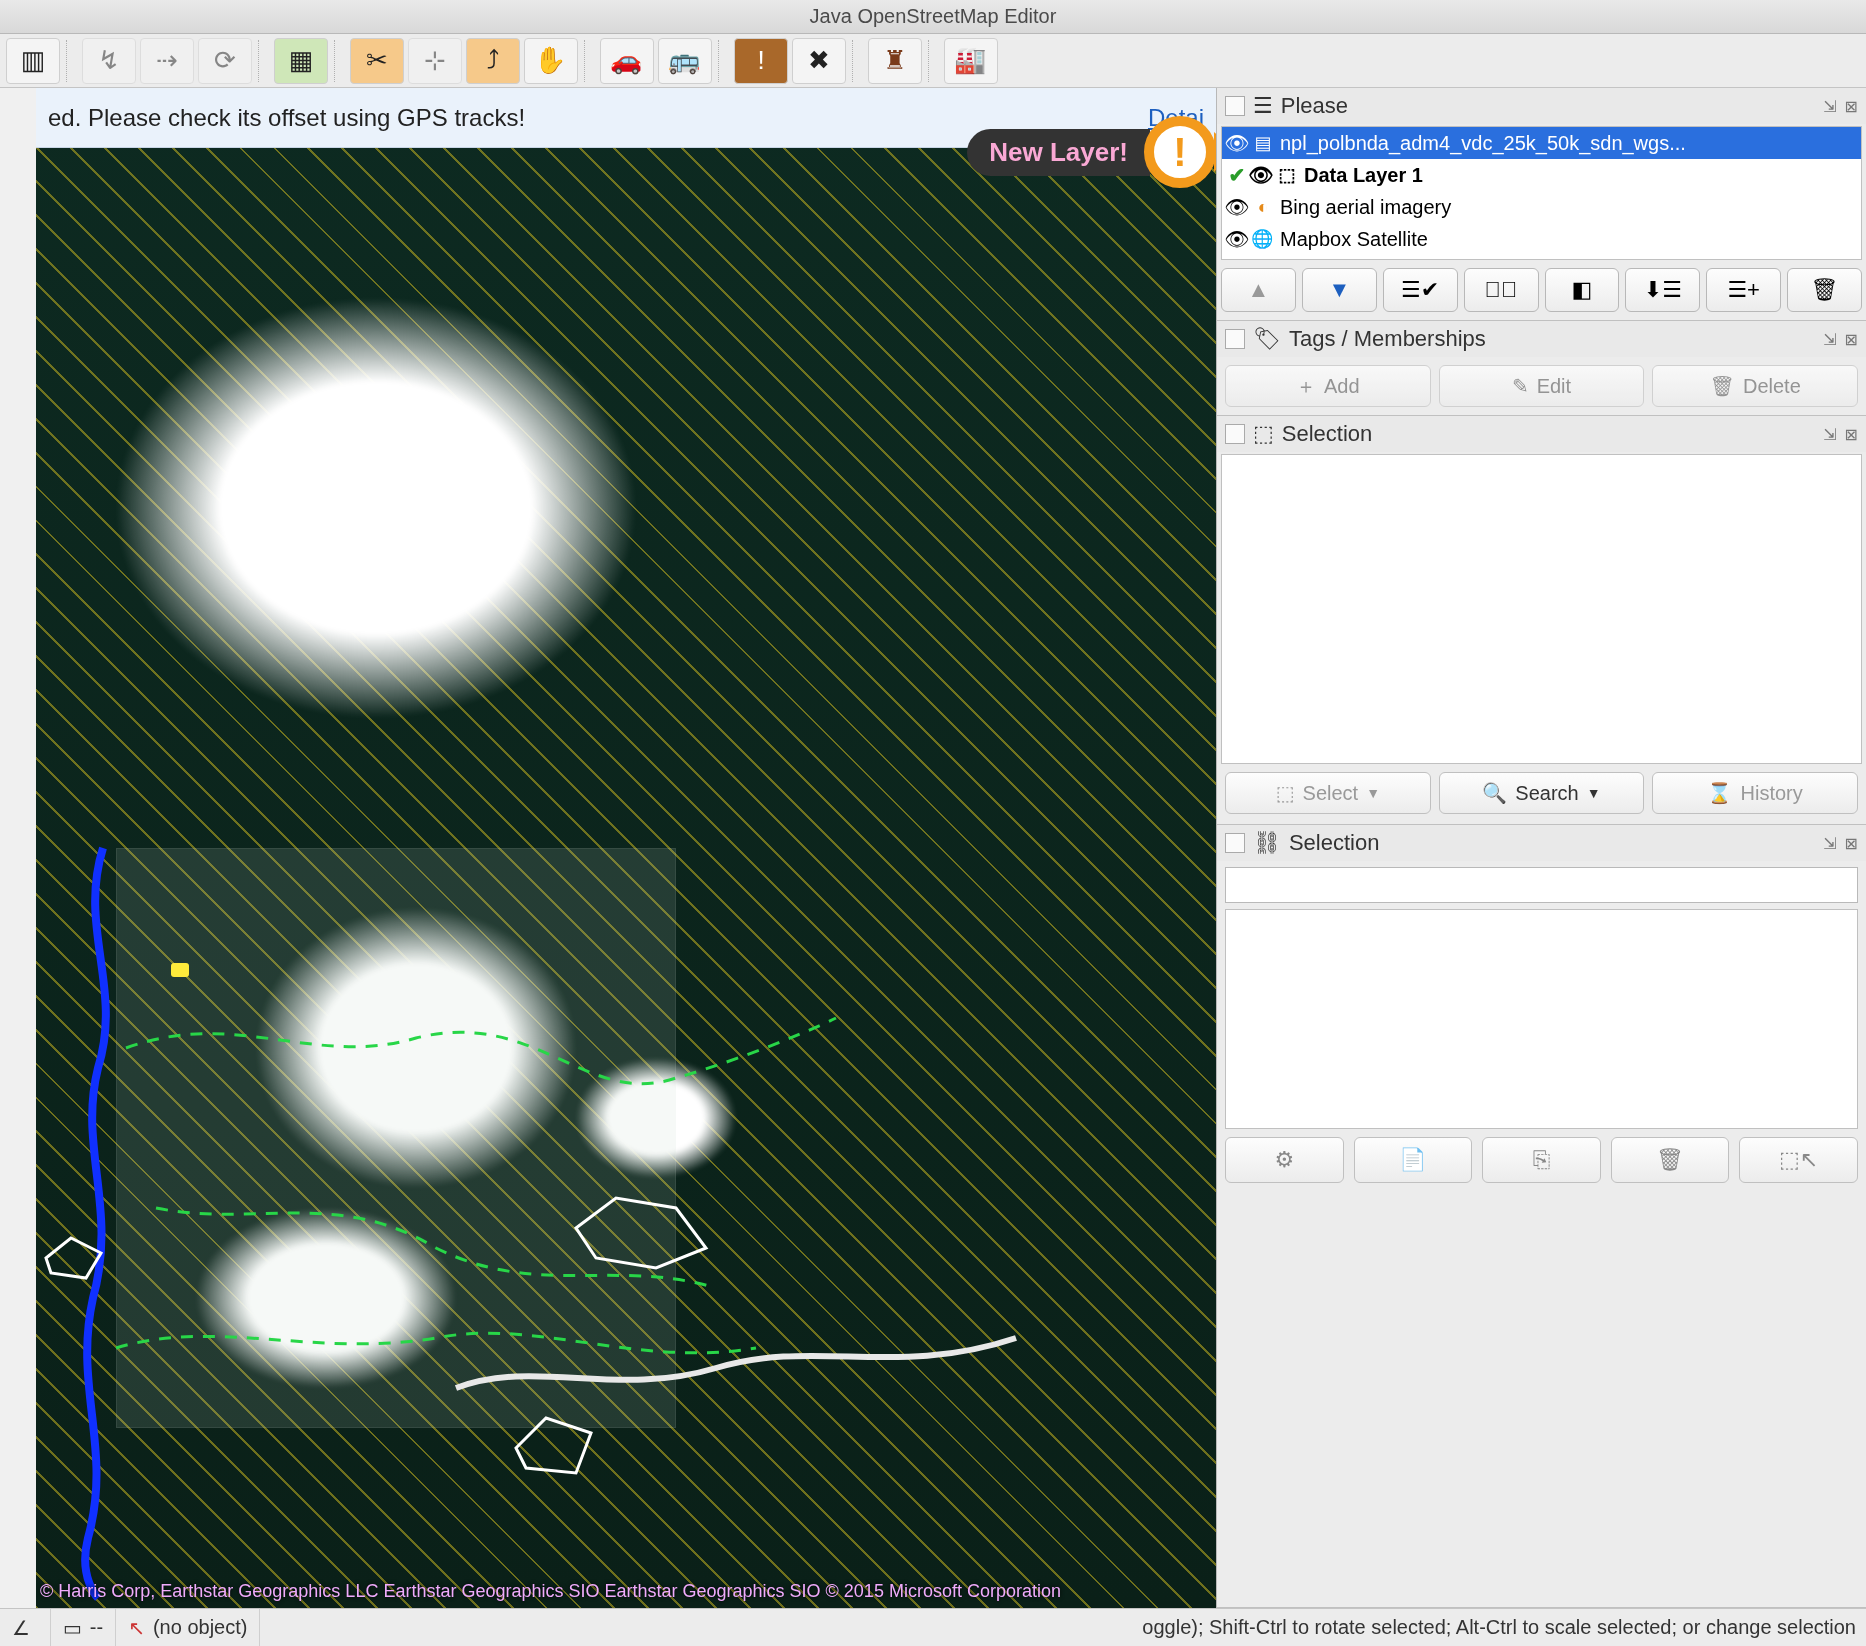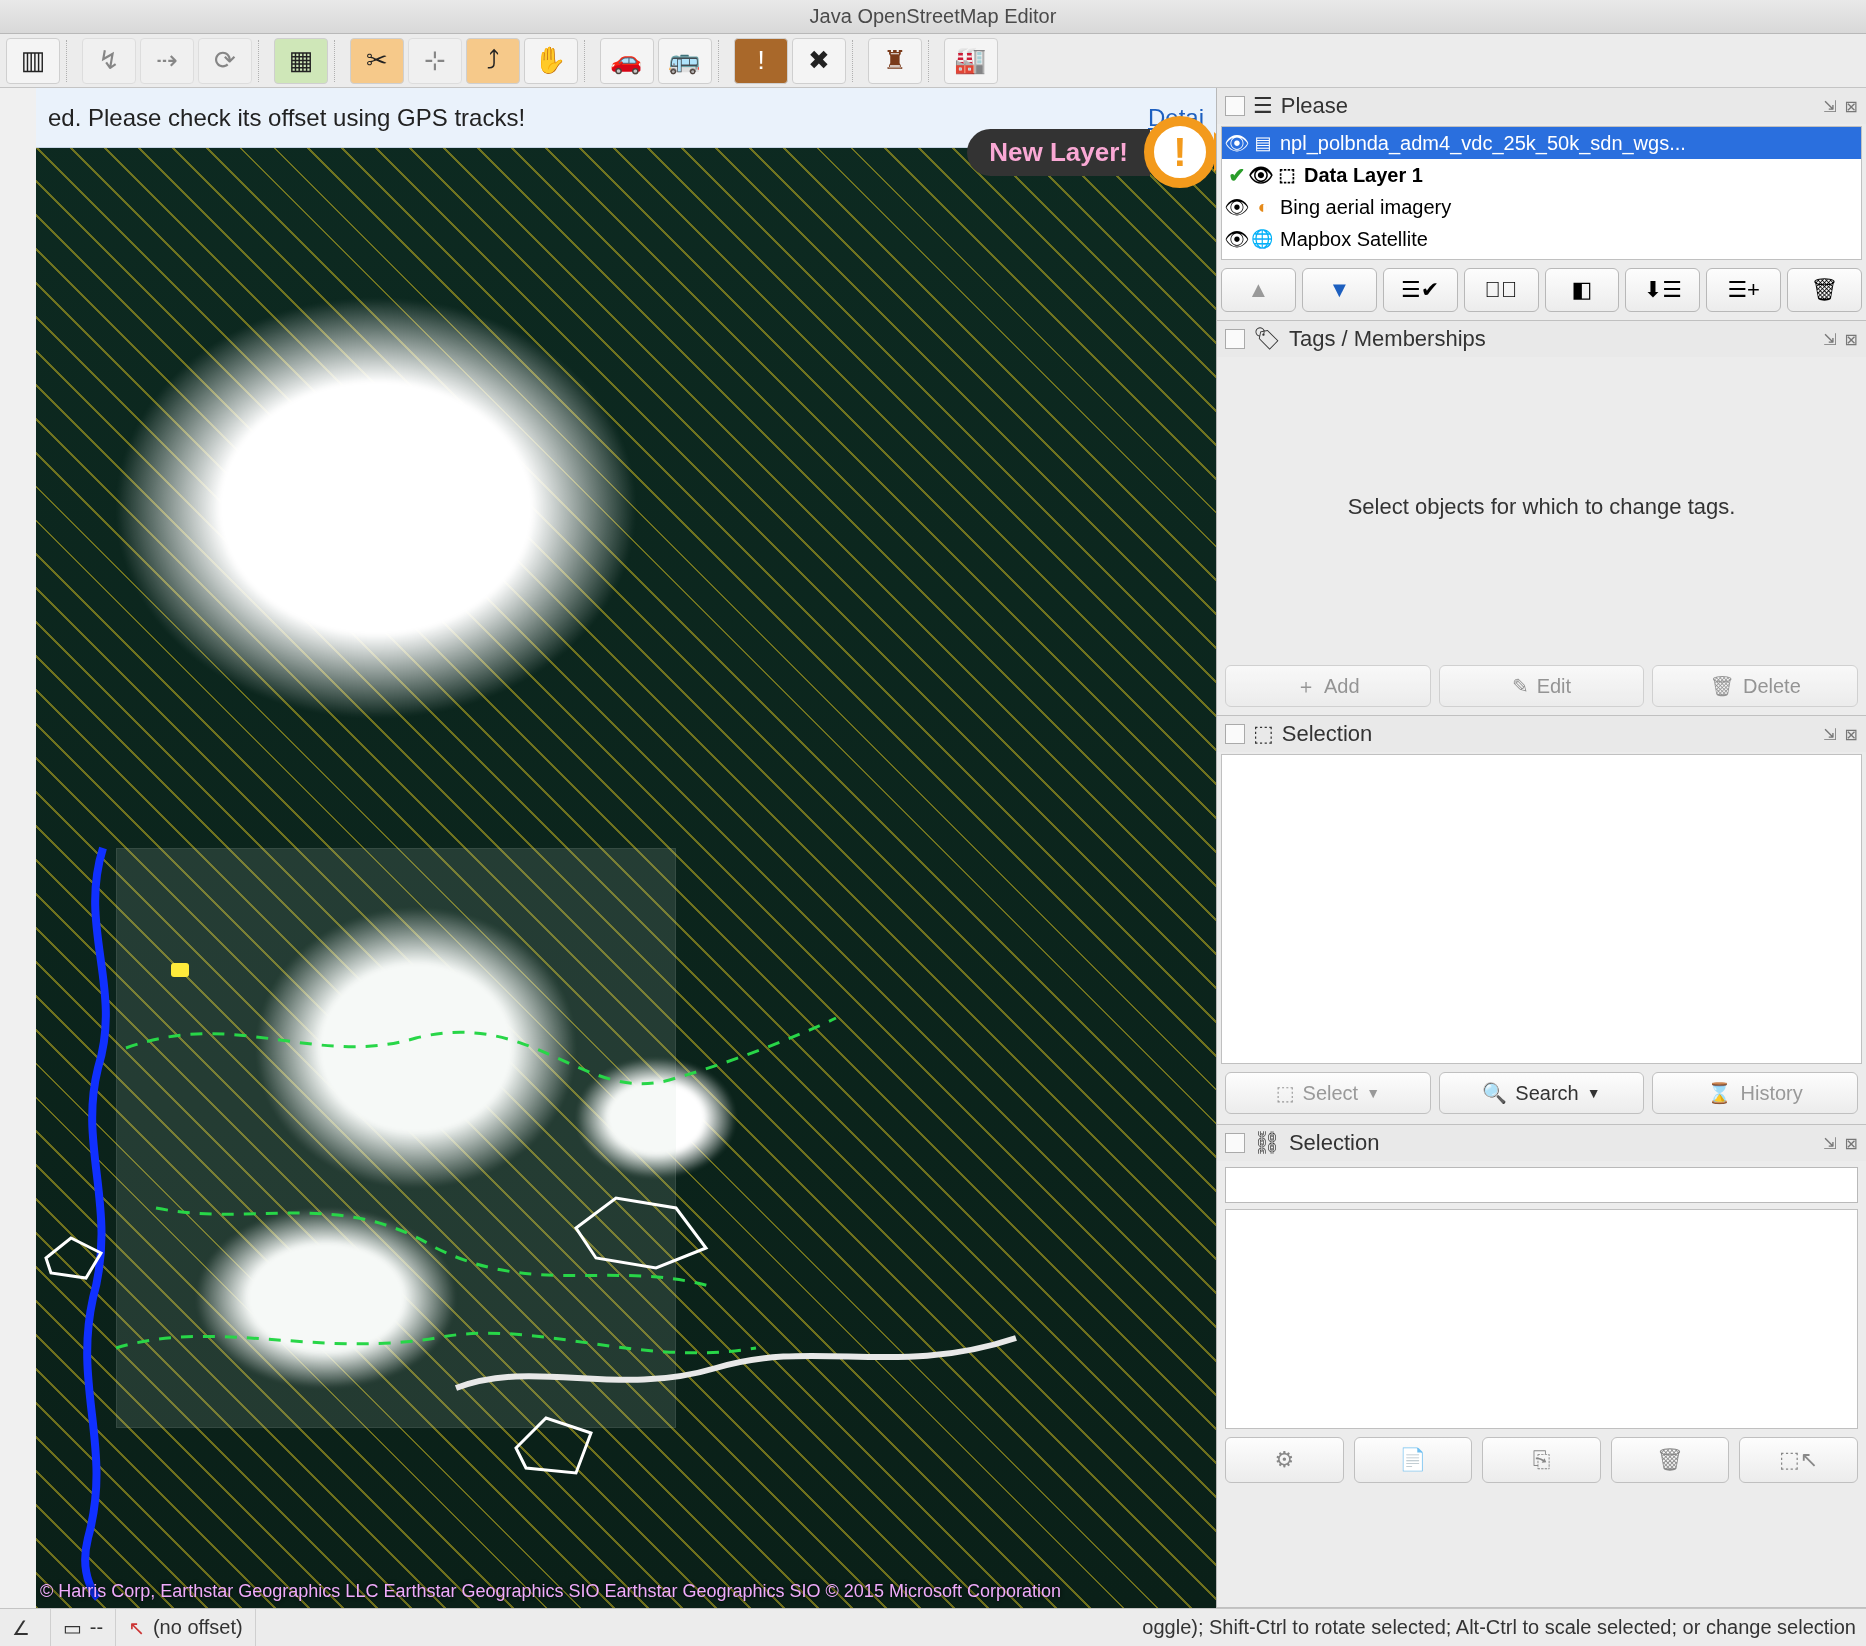--- a/index.html
+++ b/index.html
@@ -222,23 +222,20 @@
 
     <div class="panel">
       <div class="panel-head">
         <span class="minbtn"></span>
         <span>🏷</span>
         <span>Tags / Memberships</span>
         <span class="spacer"></span>
         <span class="pin">⇲</span>
         <span class="pin">⊠</span>
       </div>
-      <div class="tags-body">
-        <span>Select objects for which to change tags.</span>
-      </div>
       <div class="tag-btns">
         <div class="btn disabled">
             <span>＋</span>
             <span>Add</span>
           </div>
         <div class="btn disabled">
             <span>✎</span>
             <span>Edit</span>
           </div>
         <div class="btn disabled">
@@ -303,16 +300,16 @@
   <div class="cell">
       <span>∠</span>
       <span></span>
     </div>
   <div class="cell">
       <span>▭</span>
       <span>--</span>
     </div>
   <div class="cell">
       <span style="color:#c33">↖</span>
-      <span>(no offset)</span>
+      <span>(no object)</span>
     </div>
   <div class="hint">oggle); Shift-Ctrl to rotate selected; Alt-Ctrl to scale selected; or change selection</div>
 </div>
 
 </body></html>

